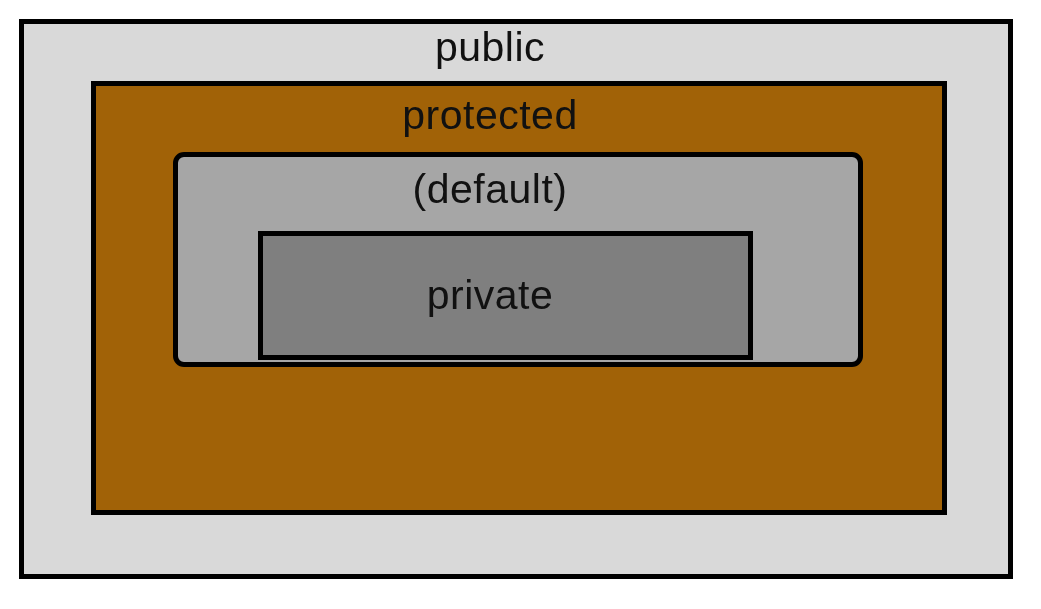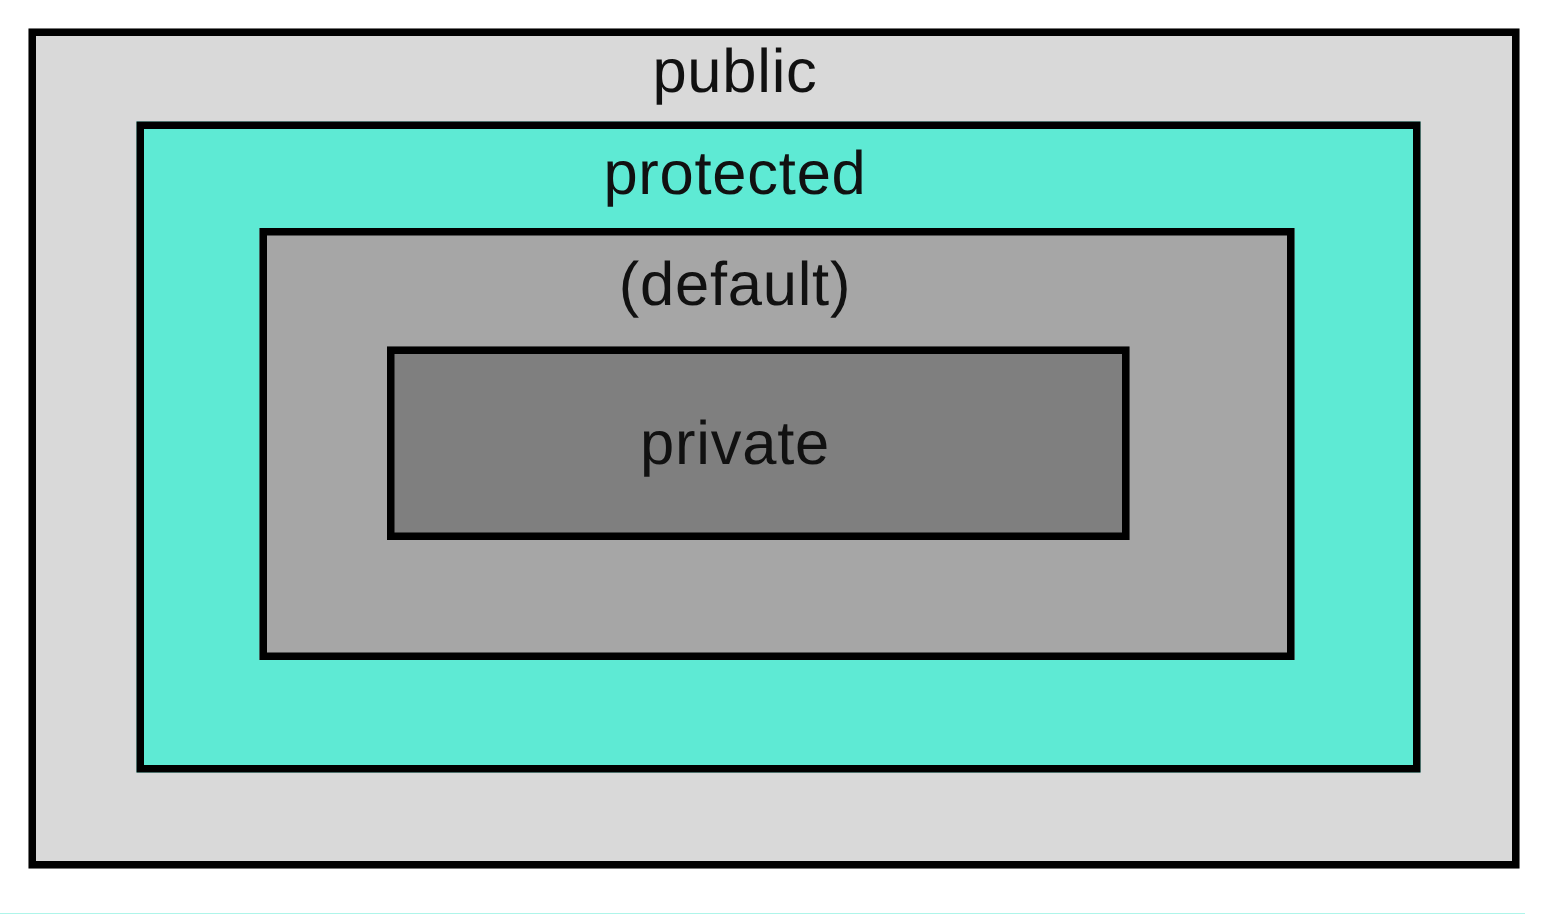--- a/index.html
+++ b/index.html
@@ -47,21 +47,21 @@
     left: 67px; top: 57px;
     width: 856px; height: 434px;
   }
   #label-protected {
     left: 0; top: 7px;
     width: 788px;
   }
   
   #box-default {
     left: 77px; top: 66px;
-    width: 690px; height: 288px;
+    width: 690px; height: 215px; border-radius: 11px;
   }
   #label-default {
     left: 0; top: 10px;
     width: 624px;
   }
   
   #box-private {
     left: 80px; top: 74px;
     width: 495px; height: 129px;
   }
@@ -70,21 +70,21 @@
     width: 454px;
   }
 </style>
 </head>
 <body>
 
 <div class="canvas">
   <div class="scope-box" id="box-public" style="background-color: rgb(217, 217, 217);">
     <div class="scope-label" id="label-public">public</div>
 
-    <div class="scope-box" id="box-protected" style="background-color: #5eead4;">
+    <div class="scope-box" id="box-protected" style="background-color: #a16207;">
       <div class="scope-label" id="label-protected">protected</div>
 
       <div class="scope-box" id="box-default" style="background-color: rgb(166, 166, 166);">
         <div class="scope-label" id="label-default">(default)</div>
 
         <div class="scope-box" id="box-private" style="background-color: rgb(127, 127, 127);">
           <div class="scope-label" id="label-private">private</div>
         </div>
 
       </div>

